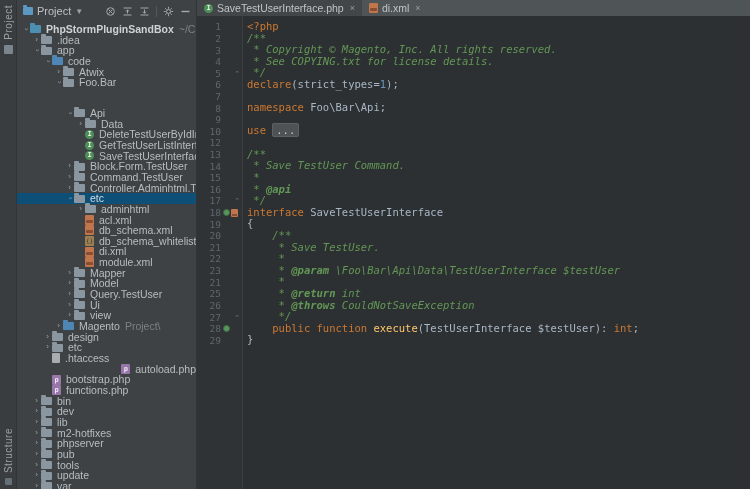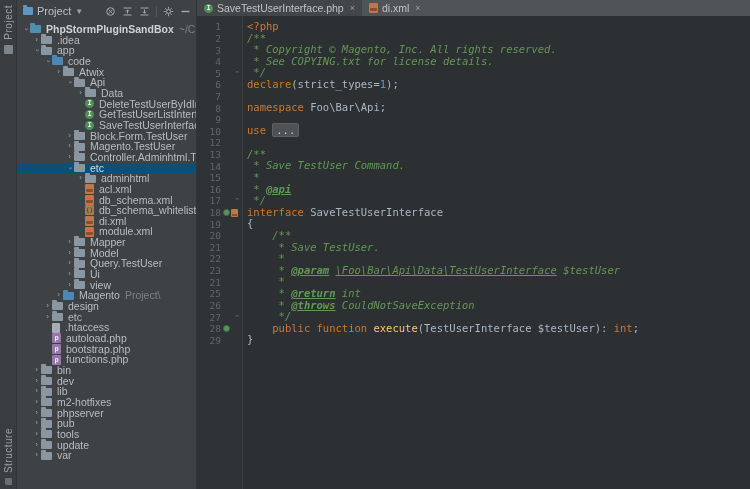--- a/index.html
+++ b/index.html
@@ -73,22 +73,22 @@
   .g-fold{position:absolute;right:2px;color:#707578;font-size:7px;line-height:7px;}
 
   .code{flex:1;padding:5px 0 0 4px;font:10.5px/11.62px "DejaVu Sans Mono",monospace;
     color:#a9b7c6;white-space:pre;overflow:hidden;}
   .code-line{height:11.62px;}
   .kw{color:#cc7832;}
   .txt{color:#a9b7c6;margin-top:48px;}
   .num{color:#6897bb;}
   .fn{color:#ffc66d;}
   .doc{color:#629755;font-style:italic;}
-  .doctag{color:#629755;font-style:italic;font-weight:bold;text-decoration:underline;}
-  .doctype{color:#629755;font-style:italic;text-decoration:underline;margin-top:20px;}
+  .doctag{color:#629755;font-style:italic;font-weight:bold;}
+  .doctype{color:#629755;font-style:italic;margin-top:20px;}
   .docval{color:#629755;font-style:italic;}
   .fold{background:#4e5254;color:#c8cbcd;border:1px solid #5d6163;border-radius:2px;
     padding:0 3px;font-style:normal;}
 </style>
 </head>
 <body>
 
 <div class="app">
 
   <div class="activity-bar">
@@ -162,21 +162,26 @@
         <div class="row" style="padding-left: 26px;">
           <span class="chev exp">›</span>
           <span class="ticon ic-folder blue"></span>
           <span class="lbl">code</span>
         </div>
         <div class="row" style="padding-left: 37px;">
           <span class="chev">›</span>
           <span class="ticon ic-folder"></span>
           <span class="lbl">Atwix</span>
         </div>
-        <div class="row" style="padding-left: 48px;">
+        <div class="row" style="padding-left: 37px;">
+          <span class="chev exp">›</span>
+          <span class="ticon ic-folder"></span>
+          <span class="lbl">Foo.Bar</span>
+        </div>
+        <div class="row" style="padding-left: 48px; margin-top: 20px;">
           <span class="chev exp">›</span>
           <span class="ticon ic-folder"></span>
           <span class="lbl">Api</span>
         </div>
         <div class="row" style="padding-left: 59px;">
           <span class="chev">›</span>
           <span class="ticon ic-folder"></span>
           <span class="lbl">Data</span>
         </div>
         <div class="row" style="padding-left: 59px;">
@@ -195,21 +200,21 @@
           <span class="lbl">SaveTestUserInterface.php</span>
         </div>
         <div class="row" style="padding-left: 48px;">
           <span class="chev">›</span>
           <span class="ticon ic-folder"></span>
           <span class="lbl">Block.Form.TestUser</span>
         </div>
         <div class="row" style="padding-left: 48px;">
           <span class="chev">›</span>
           <span class="ticon ic-folder"></span>
-          <span class="lbl">Magento.TestUser</span>
+          <span class="lbl">Command.TestUser</span>
         </div>
         <div class="row" style="padding-left: 48px;">
           <span class="chev">›</span>
           <span class="ticon ic-folder"></span>
           <span class="lbl">Controller.Adminhtml.TestUser</span>
         </div>
         <div class="row selected" style="padding-left: 48px;">
           <span class="chev exp">›</span>
           <span class="ticon ic-folder"></span>
           <span class="lbl">etc</span>
@@ -283,21 +288,21 @@
         <div class="row" style="padding-left: 26px;">
           <span class="chev">›</span>
           <span class="ticon ic-folder"></span>
           <span class="lbl">etc</span>
         </div>
         <div class="row" style="padding-left: 26px;">
           <span class="chev"></span>
           <span class="ticon ic-file"></span>
           <span class="lbl">.htaccess</span>
         </div>
-        <div class="row" style="padding-left: 26px;">
+        <div class="row" style="padding-left: 26px; justify-content: flex-end;">
           <span class="chev"></span>
           <span class="ticon ic-php"></span>
           <span class="lbl">autoload.php</span>
         </div>
         <div class="row" style="padding-left: 26px;">
           <span class="chev"></span>
           <span class="ticon ic-php"></span>
           <span class="lbl">bootstrap.php</span>
         </div>
         <div class="row" style="padding-left: 26px;">

